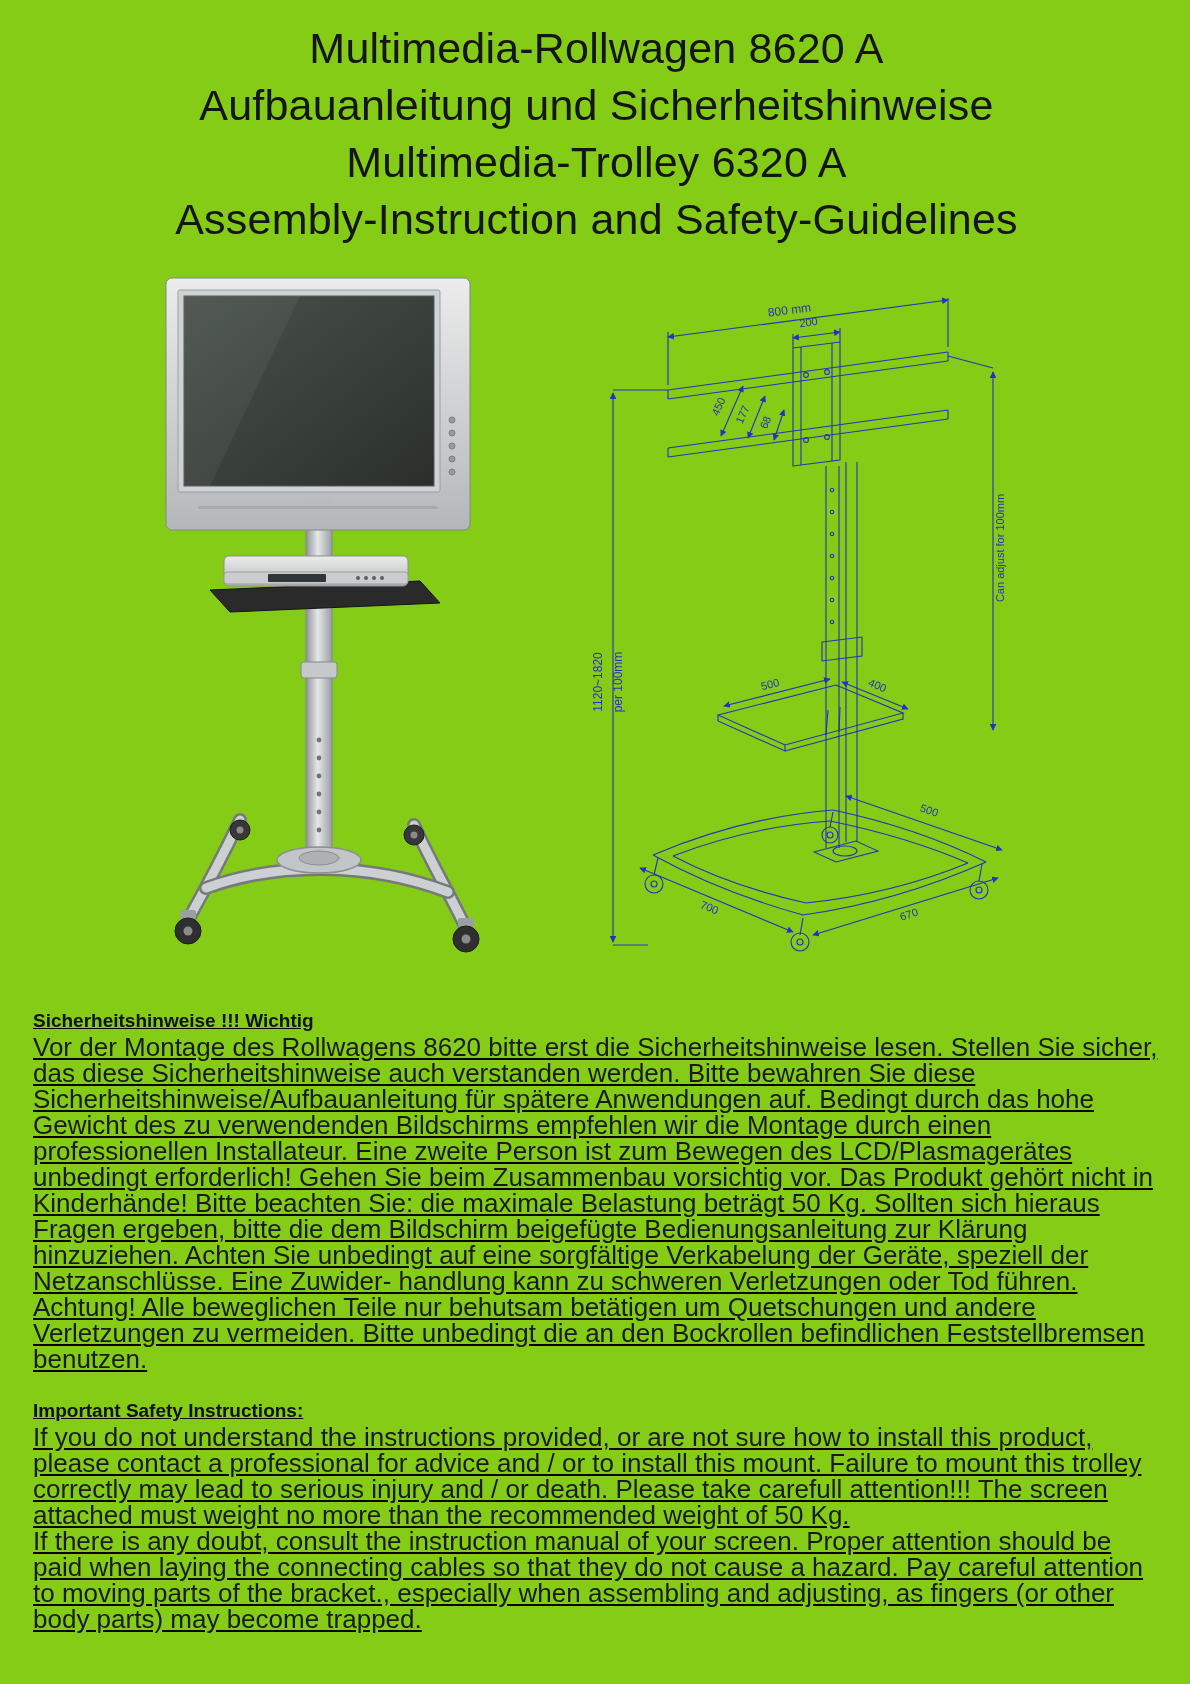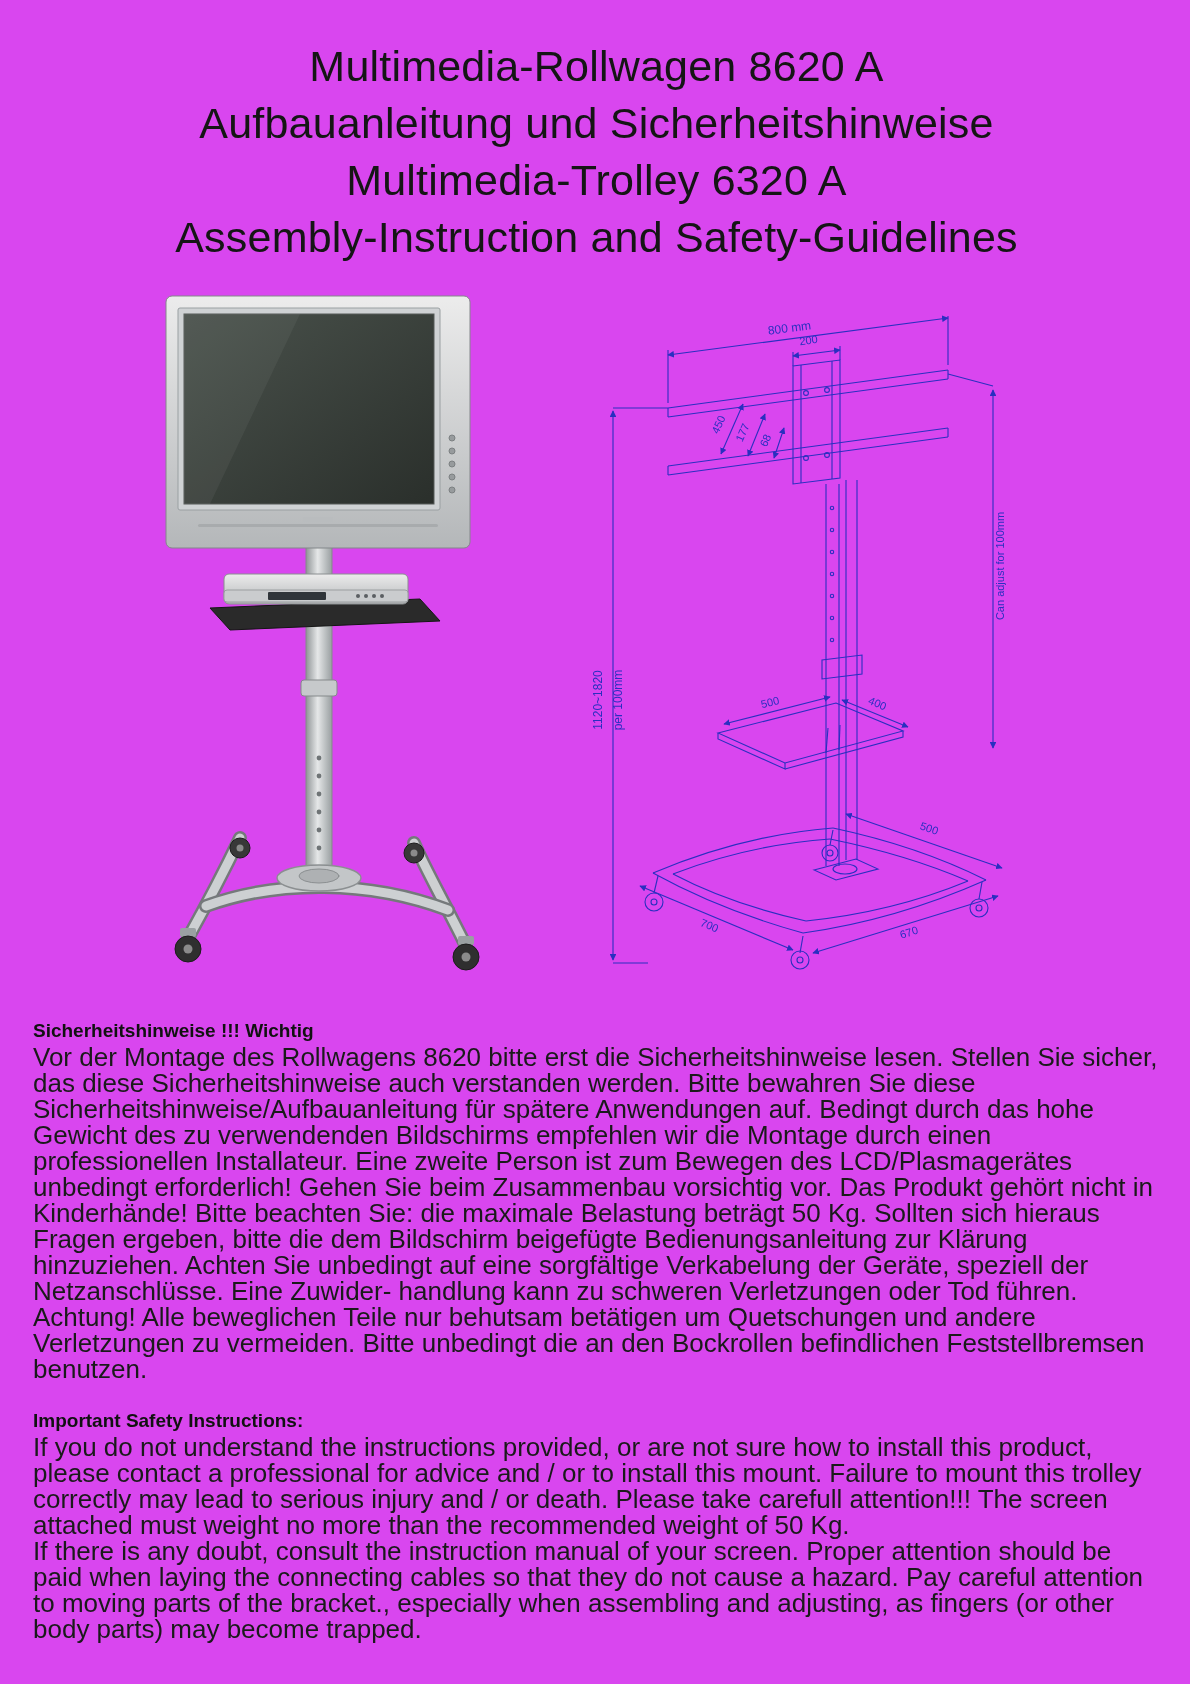--- a/index.html
+++ b/index.html
@@ -2,30 +2,30 @@
 <html><head>
 <meta charset="utf-8">
 <style>
   * { margin:0; padding:0; box-sizing:border-box; }
   html,body { background:#ffffff; }
   body {
     width:1190px; height:1684px;
     font-family:"Liberation Sans", sans-serif;
     color:#000; position:relative; overflow:hidden;
   }
-  .page { width:1190px; height:1684px; background:#d946ef; padding:34px 30px 0 33px; }
+  .page { width:1190px; height:1684px; background:#84cc16; padding:16px 30px 0 33px; }
 
   .title-block { text-align:center; margin-top:4px; }
   .title-line { font-size:43px; line-height:57px; font-weight:400; color:#151515; letter-spacing:0.2px; }
 
   .figures { position:relative; height:712px; margin-top:22px; }
   .figure-photo  { position:absolute; left:85px;  top:0; }
   .figure-drawing{ position:absolute; left:545px; top:20px; }
 
-  .text-sections { margin-top:18px; }
+  .text-sections { margin-top:26px;text-decoration:underline; }
   .sec-heading { font-size:19px; font-weight:bold; line-height:26px; color:#111; }
   .sec-body, .sec-par { font-size:26px; line-height:26px; color:#1a1a1a; }
   .section-en { margin-top:26px; }
 
   svg text { font-family:"Liberation Sans", sans-serif; }
   .dimtext { fill:#2a2fc0; font-size:11px; }
   .dimtext-lg { fill:#2a2fc0; font-size:12px; }
 </style>
 </head>
 <body>

